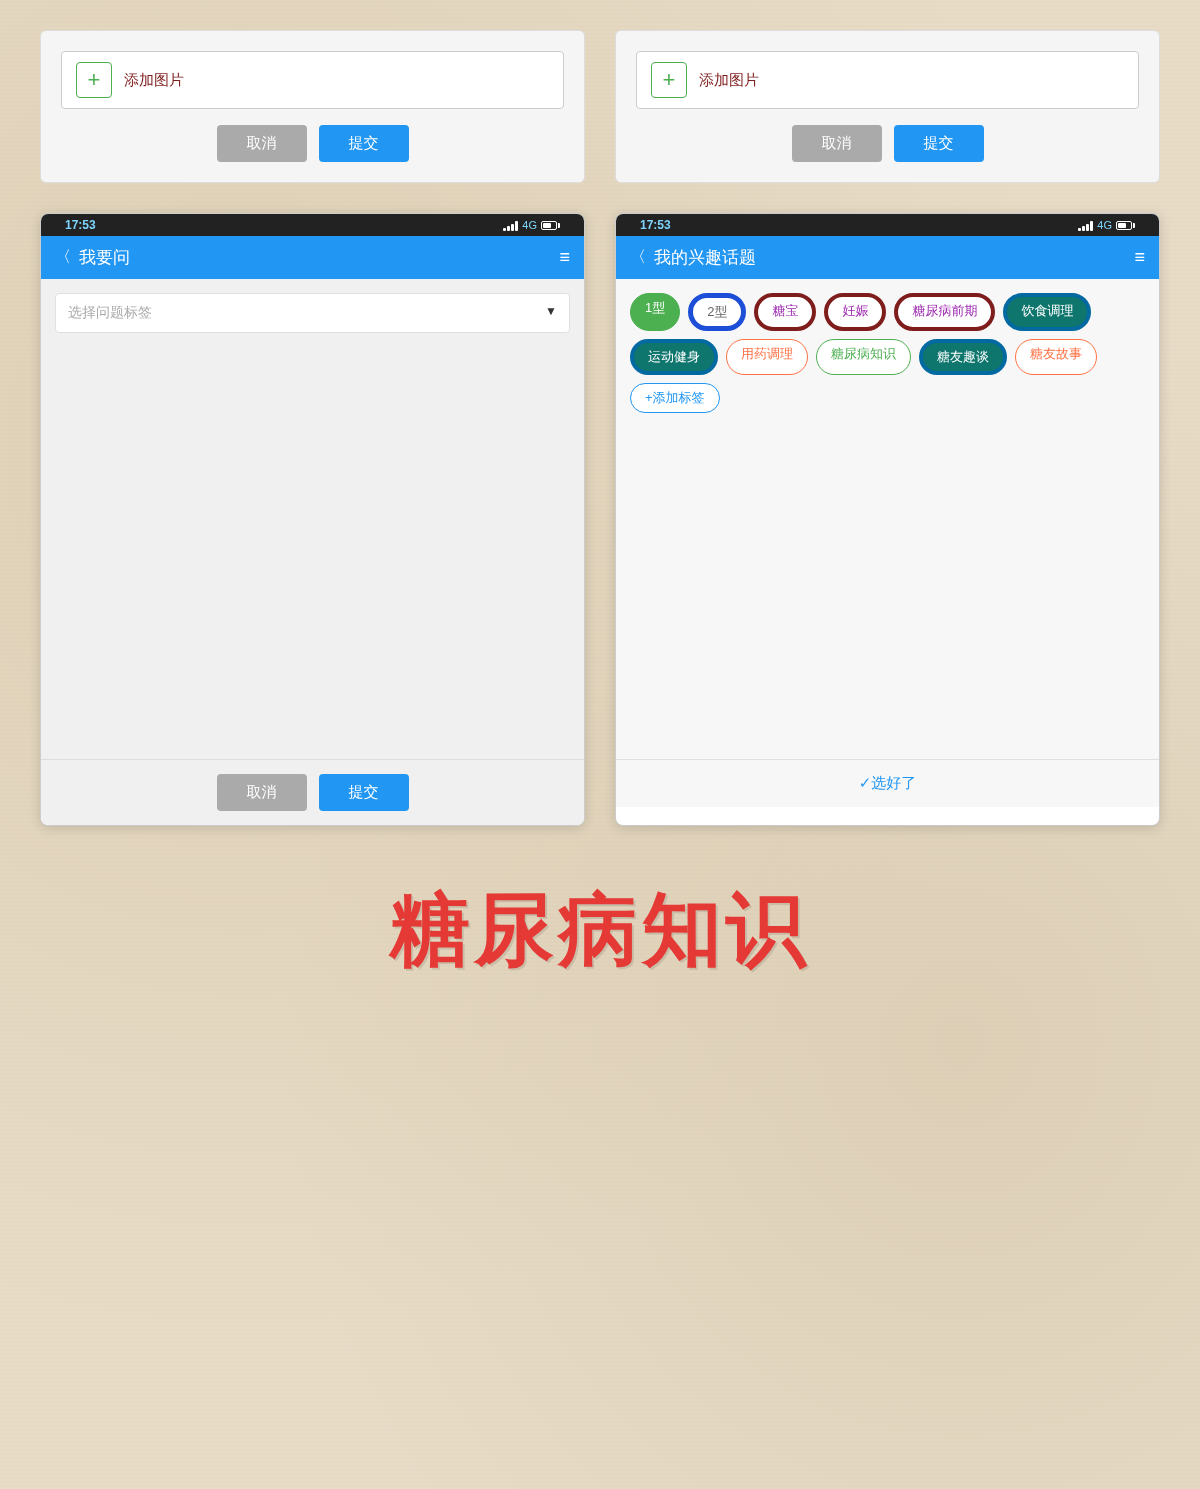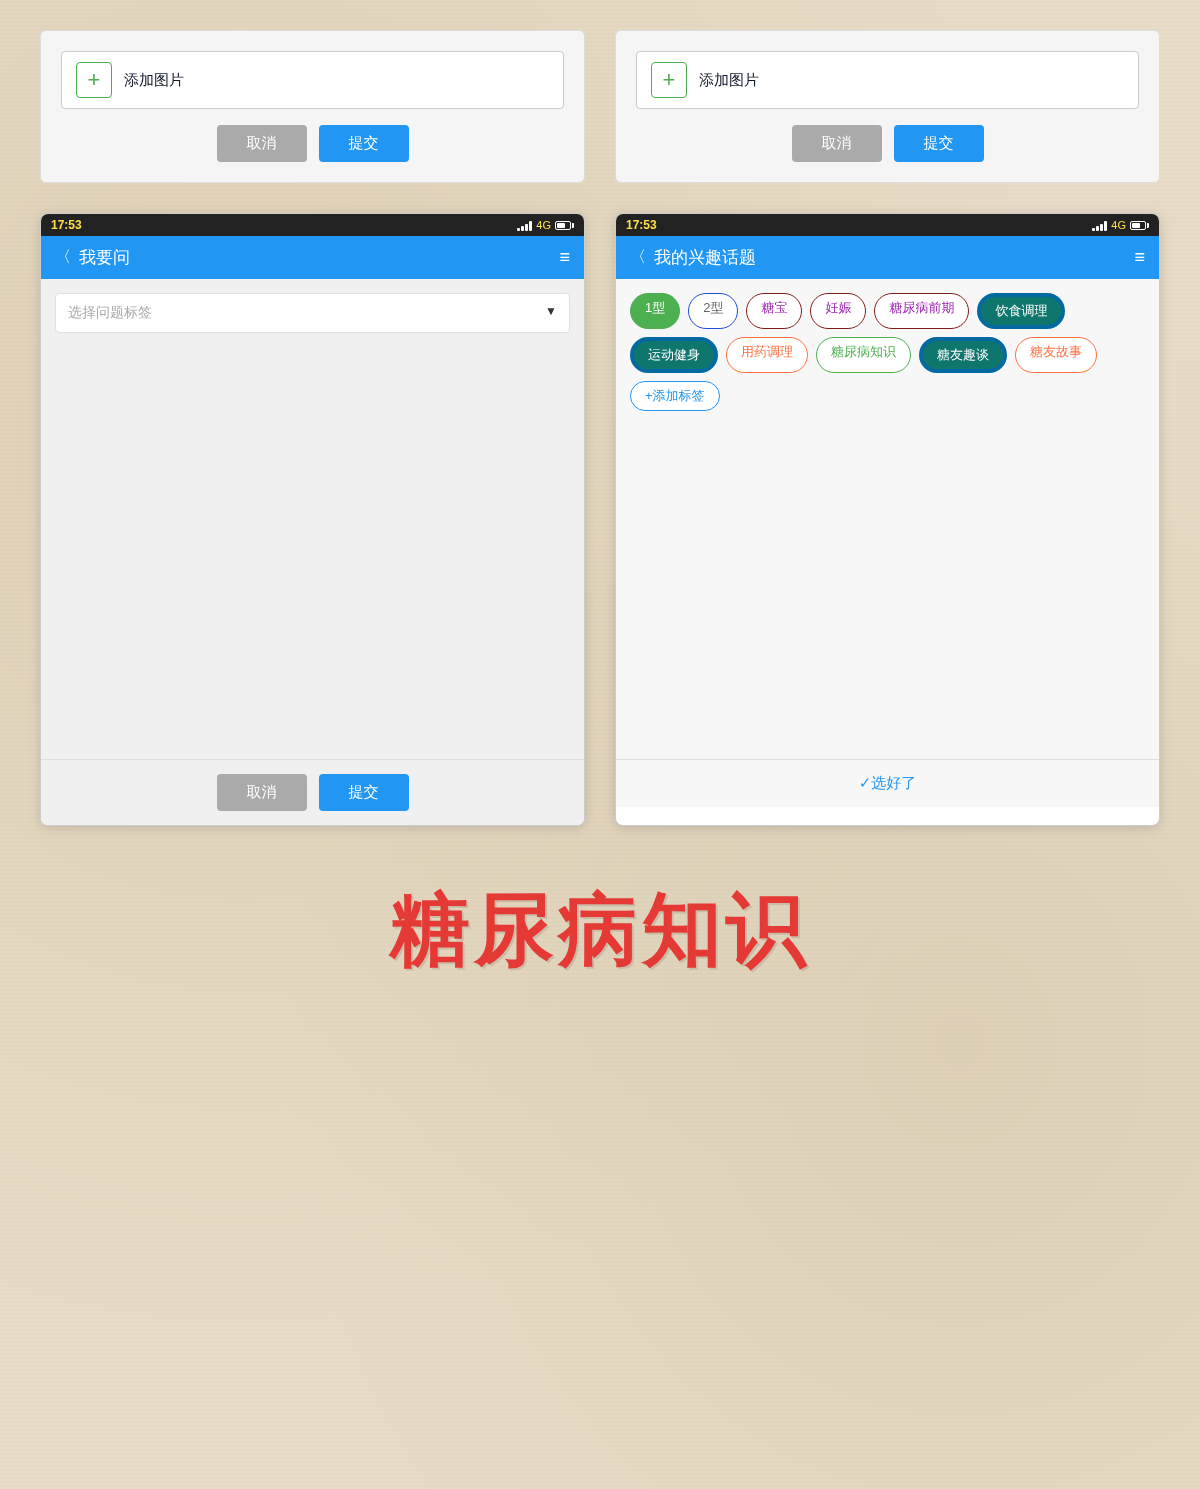--- a/index.html
+++ b/index.html
@@ -74,21 +74,21 @@
       display: flex;
       align-items: center;
       justify-content: center;
       color: #4caf50;
       font-size: 22px;
       font-weight: 300;
       flex-shrink: 0;
     }
 
     .add-image-label {
-      color: #0f172a;
+      color: #7f1d1d;
       font-size: 15px;
     }
 
     .btn-row {
       display: flex;
       gap: 12px;
       justify-content: center;
     }
 
     .btn-cancel {
@@ -123,25 +123,25 @@
       background: #fff;
       border-radius: 8px;
       overflow: hidden;
       box-shadow: 0 2px 12px rgba(0,0,0,0.15);
       border: 1px solid #ccc;
     }
 
     
     .status-bar {
       background: #222;
-      color: #fde047;
+      color: #7dd3fc;
       display: flex;
       justify-content: space-between;
       align-items: center;
-      padding: 4px 10px;
+      padding: 4px 24px;
       font-size: 12px;
     }
 
     .status-time {
       font-weight: 600;
     }
 
     .status-icons {
       display: flex;
       gap: 4px;
@@ -269,27 +269,27 @@
 
     .tag-green-filled {
       background: #4caf50;
       color: #fff;
       border: 1px solid #4caf50;
     }
 
     .tag-outline-gray {
       background: #fff;
       color: #666;
-      border: 1px solid #1d4ed8;
+      border: 5px solid #1d4ed8;
     }
 
     .tag-outline-purple {
       background: #fff;
       color: #9c27b0;
-      border: 1px solid #7f1d1d;
+      border: 4px solid #7f1d1d;
     }
 
     .tag-orange-filled {
       background: #0f766e;
       color: #fff;
       border: 4px solid #0369a1;
     }
 
     .tag-outline-orange {
       background: #fff;

